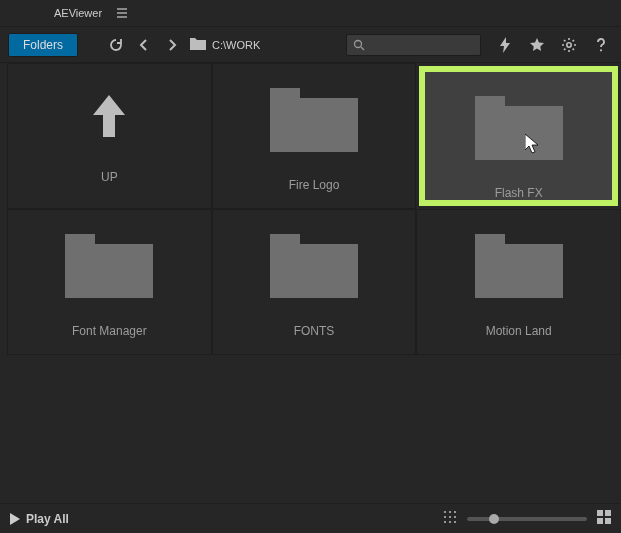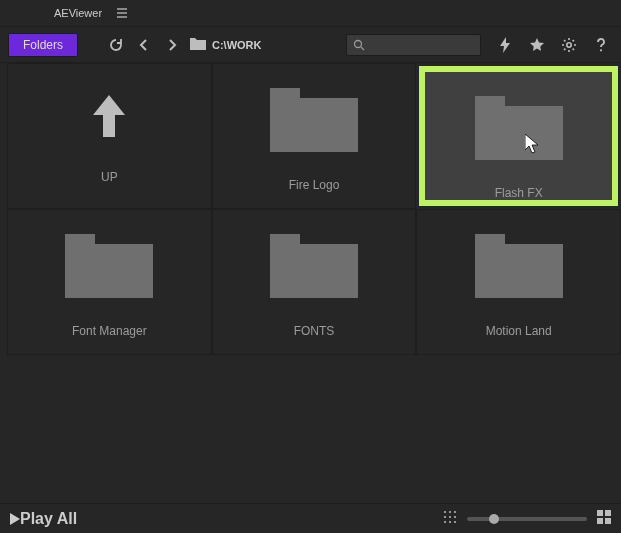--- a/index.html
+++ b/index.html
@@ -32,21 +32,21 @@
   }
   .toolbar {
     display: flex;
     align-items: center;
     height: 36px;
     padding: 0 8px;
     border-bottom: 1px solid #1e1e1e;
     gap: 4px;
   }
   .btn {
-    background: #6d28d9;
+    background: #0369a1;
     border: 1px solid #1c1c1c;
     color: #ddd;
     padding: 4px 14px;
     font-size: 12px;
     cursor: pointer;
     border-radius: 2px;
   }
   .ico-btn {
     width: 24px;
     height: 24px;
@@ -56,21 +56,20 @@
     color: #bdbdbd;
     cursor: pointer;
   }
   .ico-btn svg { display: block; }
   .spacer-sm { width: 18px; }
   .path-wrap {
     display: flex;
     align-items: center;
     gap: 6px;
     margin-left: 2px;
-    font-weight: bold;
   }
   .path-wrap .path {
     font-size: 11px;
     color: #cfcfcf;
   }
   .search {
     margin-left: auto;
     display: flex;
     align-items: center;
     background: #3a3a3a;
@@ -159,21 +158,22 @@
     display: flex;
     align-items: center;
     height: 30px;
     padding: 0 10px;
     background: #262626;
     border-top: 1px solid #1e1e1e;
   }
   .footer .play {
     display: flex;
     align-items: center;
-    font-size: 16px;
+    gap: 6px;
+    font-size: 12px;
     color: #ccc;
     font-weight: bold;
     cursor: pointer;
   }
   .footer .right {
     margin-left: auto;
     display: flex;
     align-items: center;
     gap: 10px;
   }

